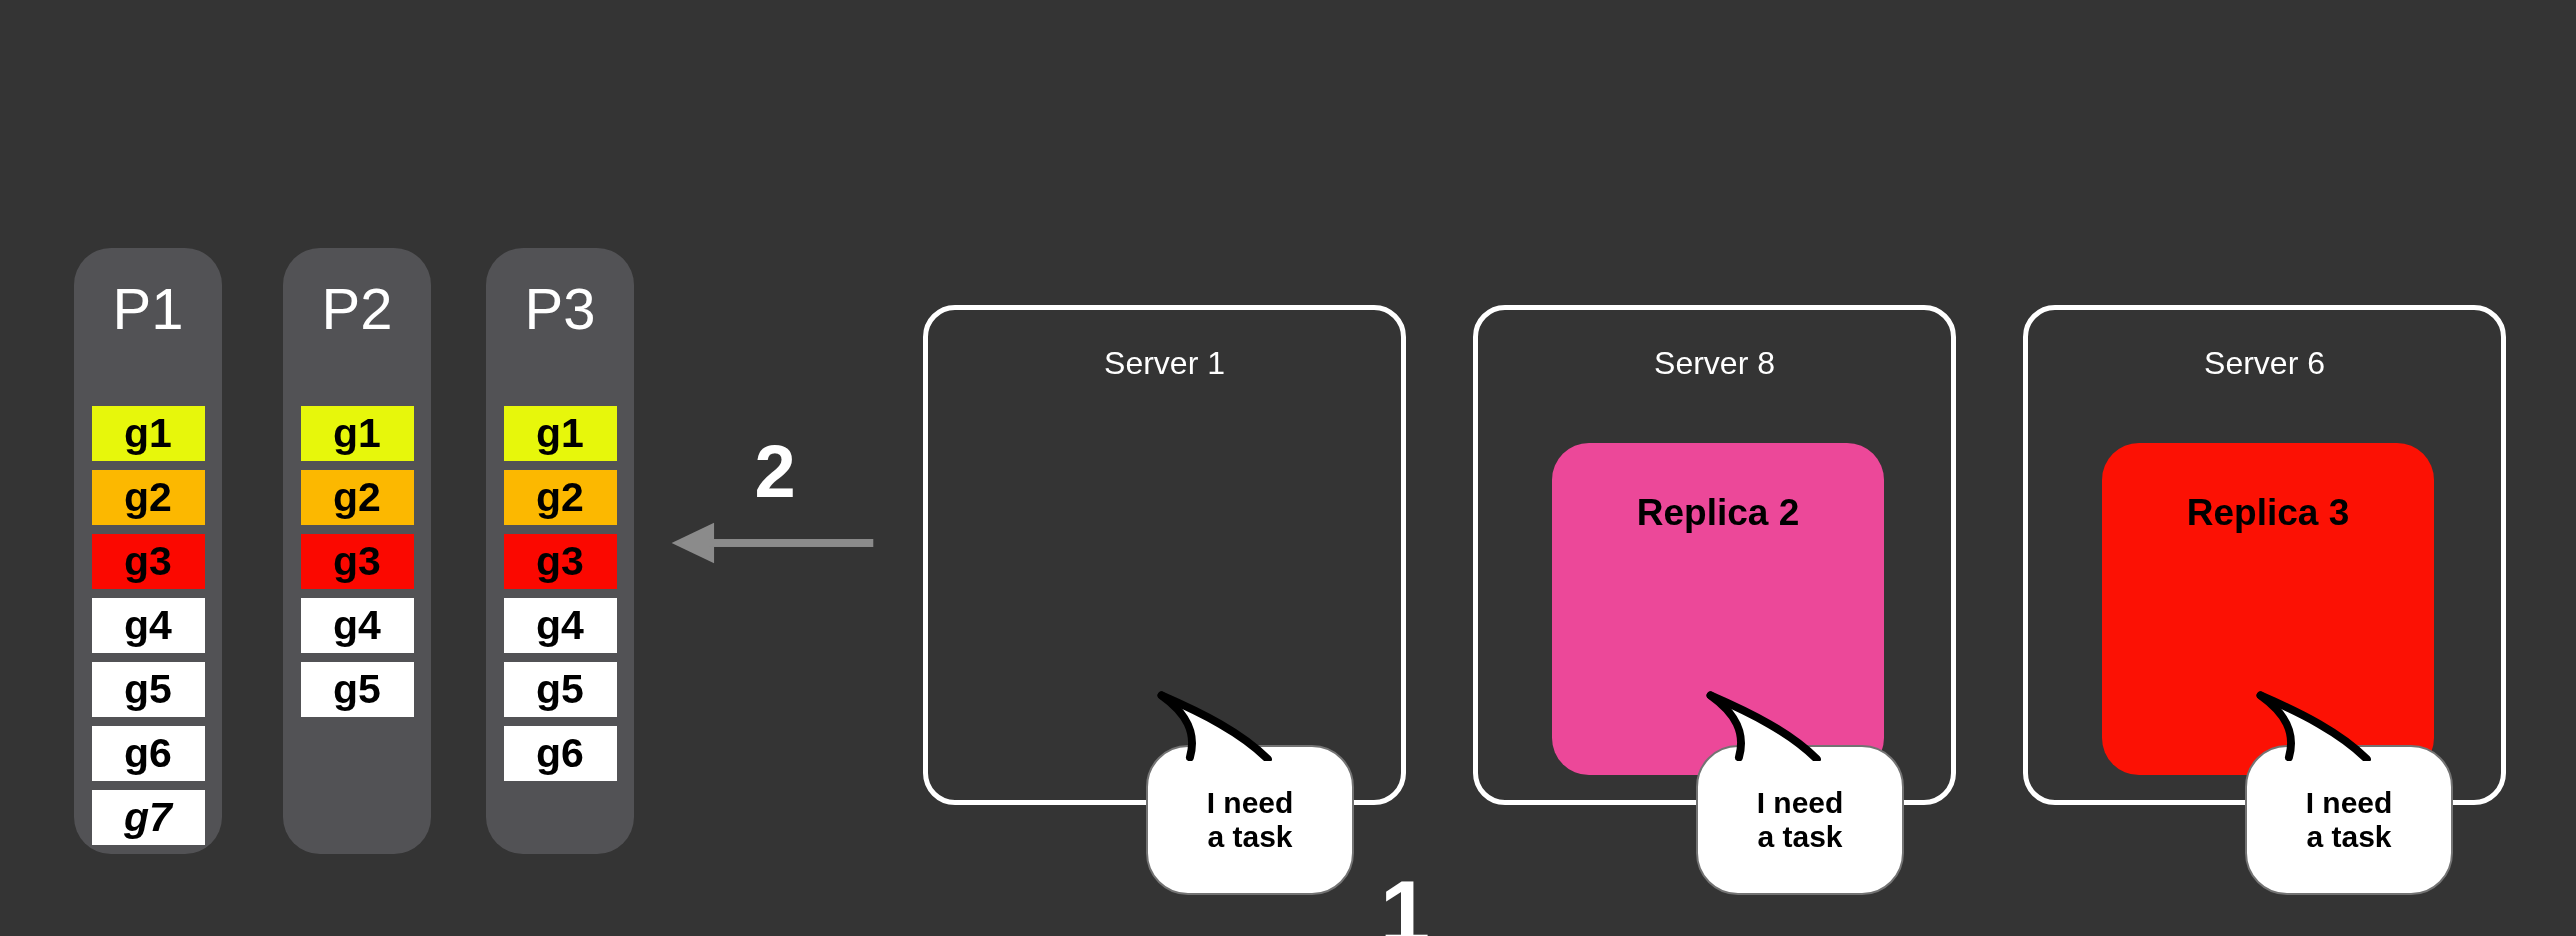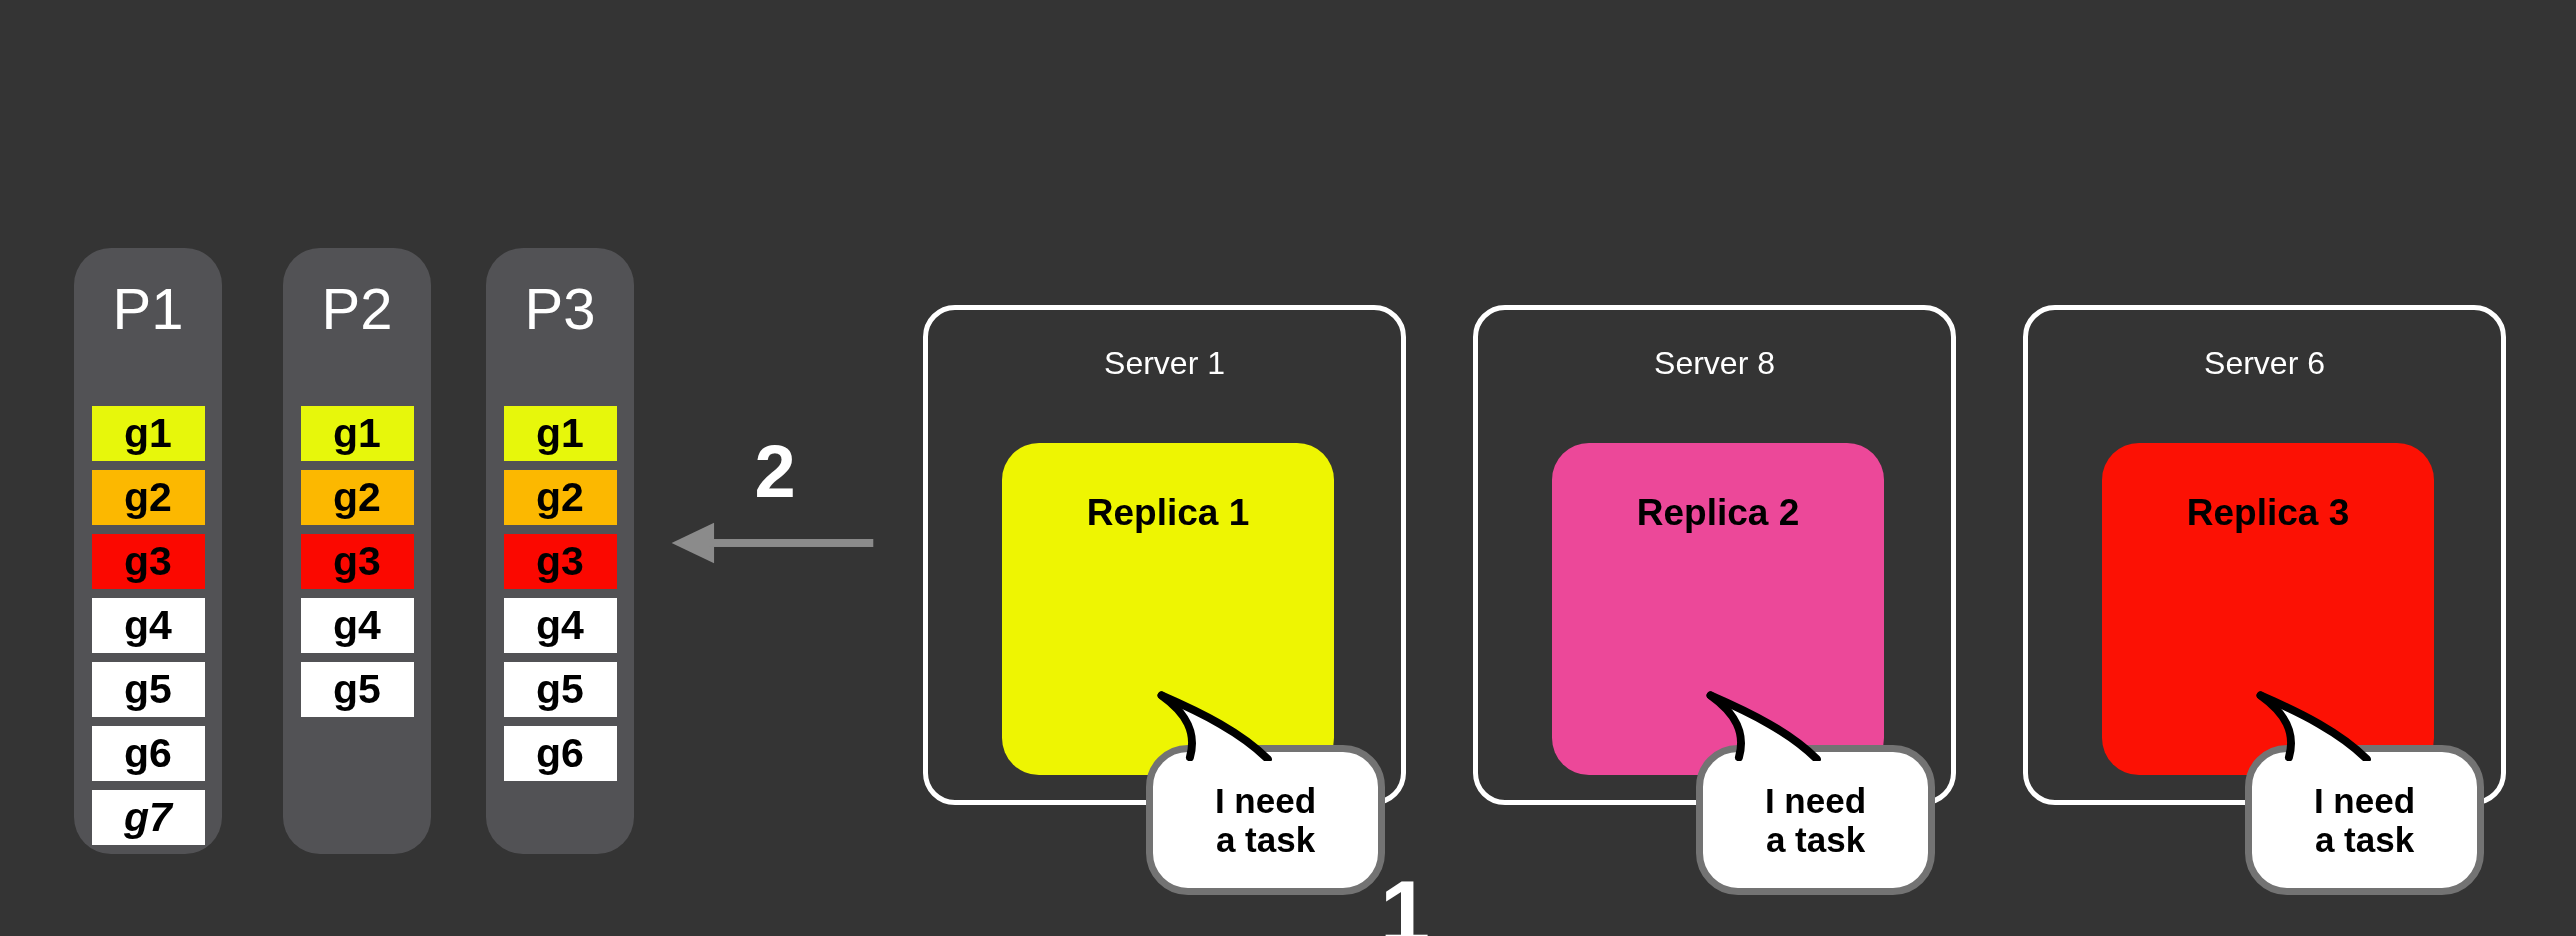--- a/index.html
+++ b/index.html
@@ -42,25 +42,25 @@
   }
   .replica{
     position:absolute;left:74px;top:133px;width:332px;height:332px;
     border-radius:37px;box-sizing:border-box;
     display:flex;justify-content:center;padding-top:49px;
     font-size:37px;font-weight:bold;color:#000000;
   }
 
   
   .bubble{
-    position:absolute;top:745px;width:239px;height:150px;
-    background:#ffffff;border:7px solid #737373;border-radius:42px;
+    position:absolute;top:745px;width:208px;height:150px;
+    background:#ffffff;border:2px solid #737373;border-radius:42px;
     box-sizing:border-box;
     display:flex;flex-direction:column;align-items:center;justify-content:center;
-    font-size:35px;font-weight:bold;line-height:1.12;color:#000000;
+    font-size:30px;font-weight:bold;line-height:1.12;color:#000000;
     text-align:center;
   }
   .tail{position:absolute;top:690px;width:177px;height:71px;}
 
   
   .arrow-svg{position:absolute;left:668px;top:520px;width:208px;height:46px;}
   .step{position:absolute;color:#ffffff;font-weight:bold;text-align:center;line-height:1;}
   .step-2{left:720px;top:435px;width:110px;font-size:74px;}
   .step-1{left:1352px;top:868px;width:106px;font-size:90px;}
 </style>
@@ -106,23 +106,20 @@
   </section>
 
   <div class="step step-2">2</div>
   <svg class="arrow-svg" viewBox="0 0 235 52">
     <polygon points="4,26 52,3 52,49" fill="#8b8b8b"></polygon>
     <rect x="46" y="21.5" width="186" height="9" fill="#8b8b8b"></rect>
   </svg>
 
   <section class="server" style="left:923px">
     <div class="server-title">Server 1</div>
-    <div class="replica" style="background: rgb(238, 245, 2);">
-      <span>Replica 1</span>
-    </div>
   </section>
 
   <section class="server" style="left:1473px">
     <div class="server-title">Server 8</div>
     <div class="replica" style="background: #ec4899;">
       <span>Replica 2</span>
     </div>
   </section>
 
   <section class="server" style="left:2023px">

